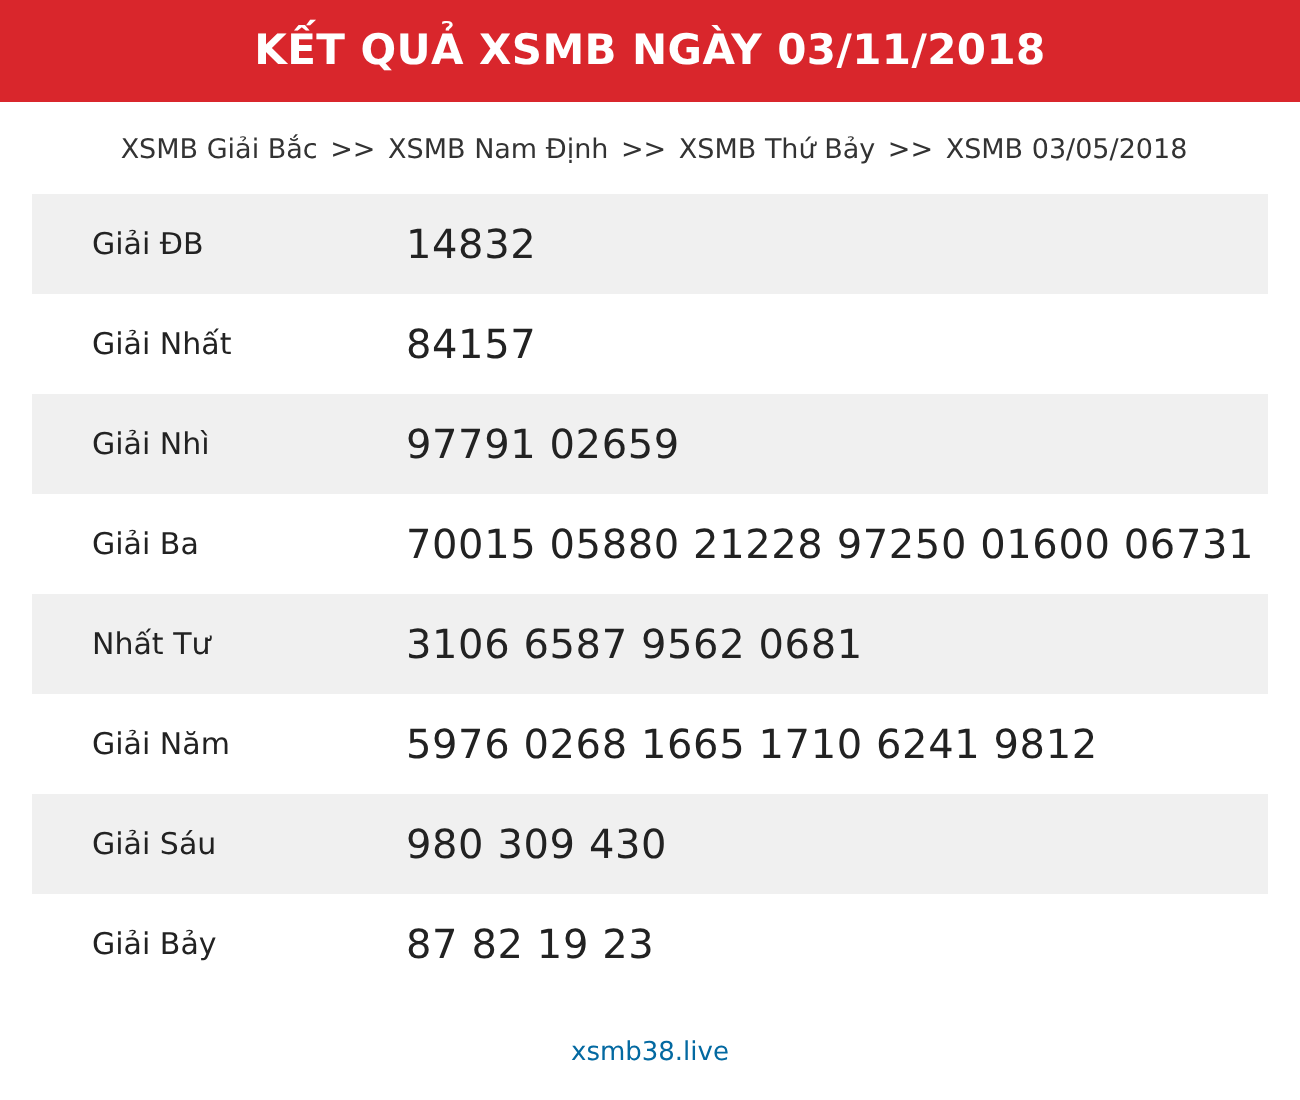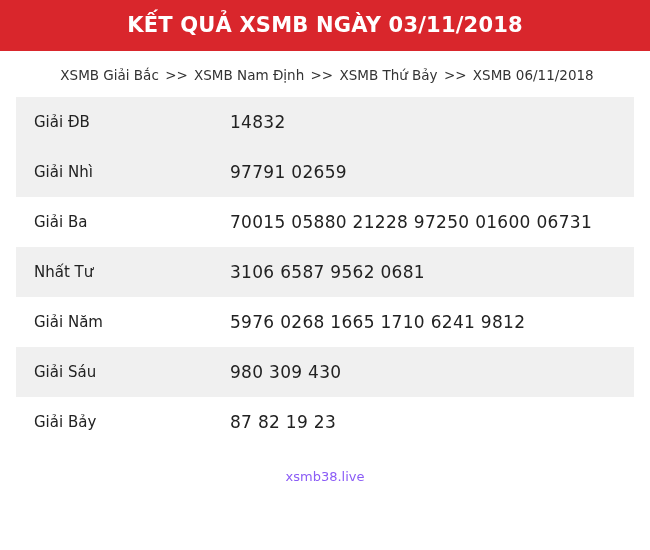--- a/index.html
+++ b/index.html
@@ -56,67 +56,70 @@
     box-sizing: border-box;
   }
   .row.alt {
     background: #f0f0f0;
   }
   .row .label {
     width: 187px;
     flex: 0 0 187px;
     font-size: 15px;
     color: #222222;
-    padding-left: 18px;
+    padding-left: 30px;
     box-sizing: border-box;
   }
   .row .numbers {
-    font-size: 17px;
+    font-size: 20px;
     color: #222222;
     letter-spacing: 0.3px;
     white-space: nowrap;
-    margin-left: 27px;
   }
   .footer {
     flex: 1 1 auto;
     display: flex;
     align-items: flex-start;
     justify-content: center;
     padding-top: 22px;
     box-sizing: border-box;
   }
   .footer .site {
     font-size: 13px;
-    color: #8b5cf6;
+    color: #0369a1;
   }
 </style>
 </head>
 <body>
 
 <div class="page">
 
   <div class="header">KẾT QUẢ XSMB NGÀY 03/11/2018</div>
 
   <div class="breadcrumb">
     <span>XSMB Giải Bắc</span>
     <span class="sep">&gt;&gt;</span>
     <span>XSMB Nam Định</span>
     <span class="sep">&gt;&gt;</span>
     <span>XSMB Thứ Bảy</span>
     <span class="sep">&gt;&gt;</span>
-    <span>XSMB 06/11/2018</span>
+    <span>XSMB 03/05/2018</span>
   </div>
 
   <div class="results">
 
     <div class="row alt">
       <div class="label">Giải ĐB</div>
       <div class="numbers">14832</div>
     </div>
 
+    <div class="row">
+      <div class="label">Giải Nhất</div>
+      <div class="numbers">84157</div>
+    </div>
 
     <div class="row alt">
       <div class="label">Giải Nhì</div>
       <div class="numbers">97791 02659</div>
     </div>
 
     <div class="row">
       <div class="label">Giải Ba</div>
       <div class="numbers">70015 05880 21228 97250 01600 06731</div>
     </div>

